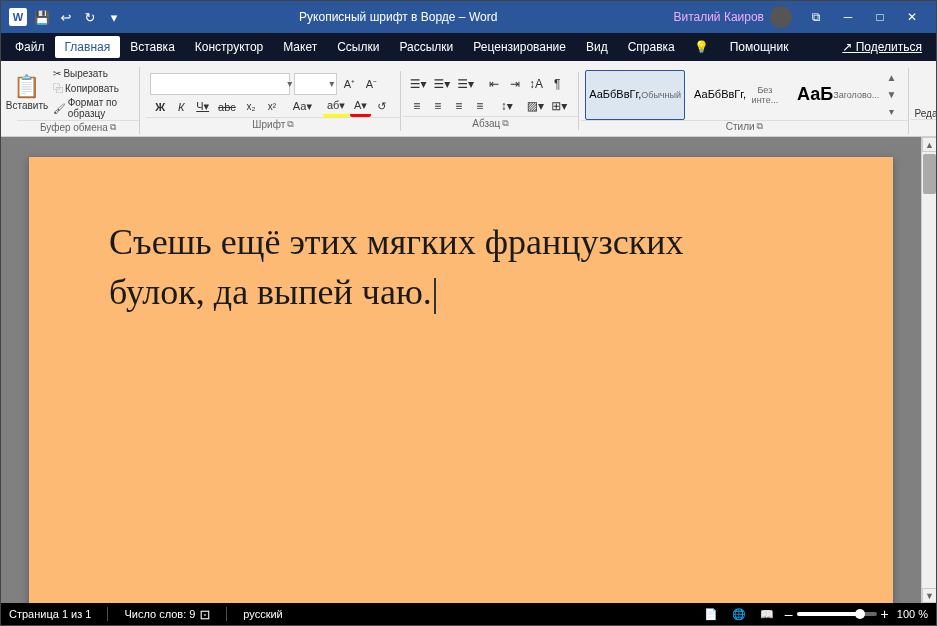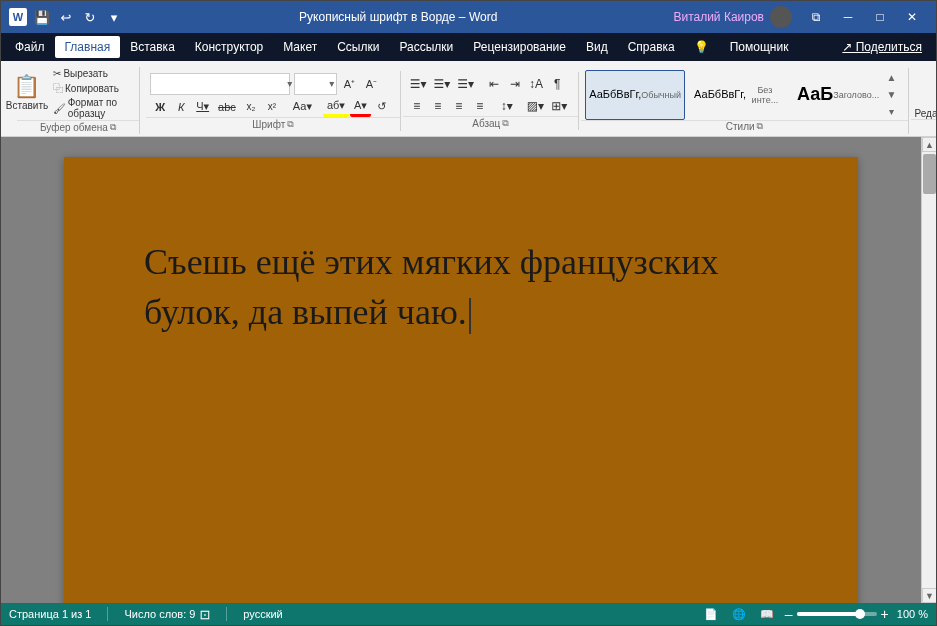--- a/index.html
+++ b/index.html
@@ -63,26 +63,26 @@
     .ribbon-labels { display: flex; align-items: center; padding: 0 4px; height: 16px; border-top: 1px solid #ddd; margin-top: 2px; }
 
     
     .doc-area { flex: 1; background: #808080; display: flex; overflow: hidden; }
     .doc-scroll-area { flex: 1; overflow-y: auto; padding: 20px; display: flex; justify-content: center; }
     .scrollbar-v { width: 15px; background: #f0f0f0; border-left: 1px solid #ccc; display: flex; flex-direction: column; }
     .scroll-arrow { width: 15px; height: 15px; display: flex; align-items: center; justify-content: center; cursor: pointer; font-size: 9px; color: #666; background: #f0f0f0; border: 1px solid #ccc; flex-shrink: 0; }
     .scroll-track { flex: 1; position: relative; }
     .scroll-thumb { width: 13px; height: 40px; background: #aaa; border-radius: 2px; position: absolute; top: 2px; left: 1px; cursor: pointer; }
 
-    .page { width: 794px; min-height: 460px; background: #a16207; box-shadow: 0 2px 8px rgba(0,0,0,0.3); padding: 80px 80px; }
+    .page { width: 864px; min-height: 460px; background: #fdba74; box-shadow: 0 2px 8px rgba(0,0,0,0.3); padding: 60px 80px; }
 
     .doc-text { font-family: 'Palatino Linotype', 'Book Antiqua', Palatino, cursive; font-size: 36px; line-height: 1.4; color: #1a1a1a; }
 
     
-    .statusbar { background: #0f766e; color: white; height: 22px; display: flex; align-items: center; padding: 0 8px; flex-shrink: 0; gap: 16px; }
+    .statusbar { background: #000000; color: white; height: 22px; display: flex; align-items: center; padding: 0 8px; flex-shrink: 0; gap: 16px; }
     .status-item { font-size: 11px; color: white; display: flex; align-items: center; gap: 4px; }
     .status-sep { width: 1px; height: 14px; background: rgba(255,255,255,0.3); }
     .status-right { margin-left: auto; display: flex; align-items: center; gap: 8px; }
     .view-btn { width: 20px; height: 16px; display: flex; align-items: center; justify-content: center; cursor: pointer; color: white; font-size: 11px; }
     .zoom-slider { display: flex; align-items: center; gap: 4px; }
     .zoom-track { width: 80px; height: 4px; background: rgba(255,255,255,0.4); border-radius: 2px; position: relative; }
     .zoom-fill { width: 60px; height: 4px; background: white; border-radius: 2px; }
     .zoom-thumb { width: 10px; height: 10px; background: white; border-radius: 50%; position: absolute; top: -3px; left: 58px; cursor: pointer; }
     .zoom-minus, .zoom-plus { color: white; cursor: pointer; font-size: 14px; }
 

